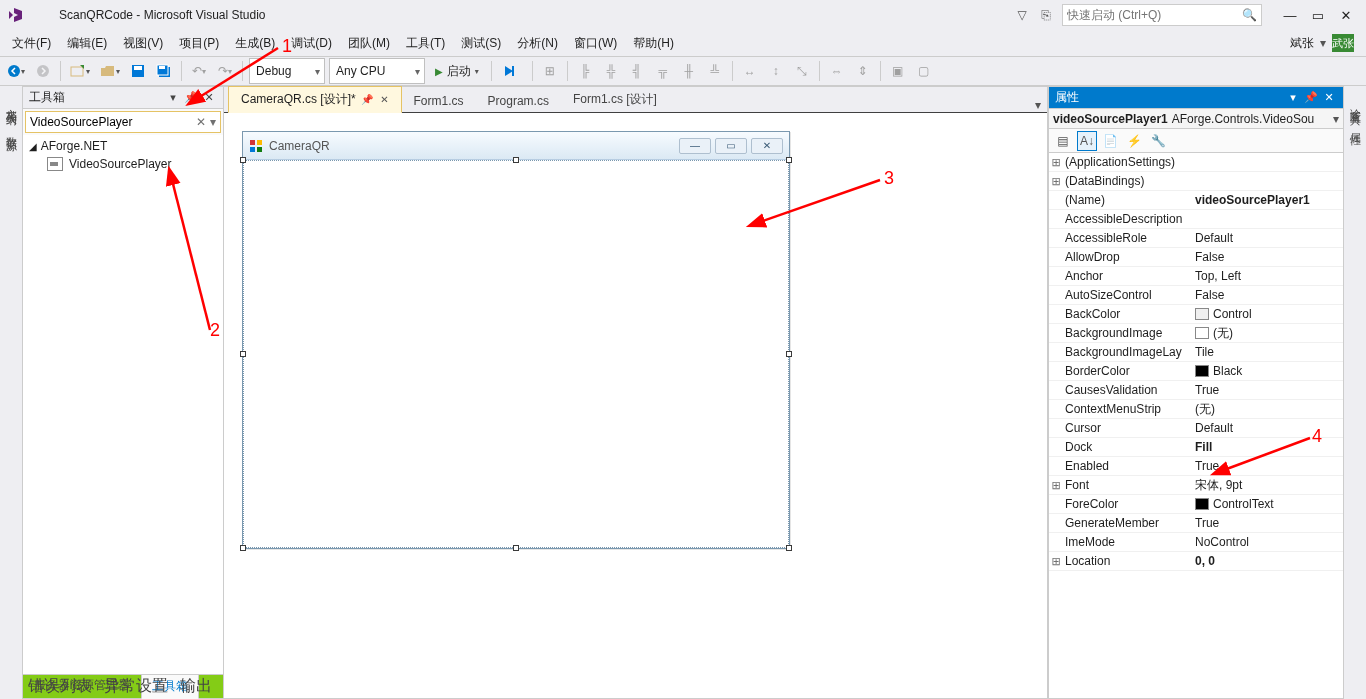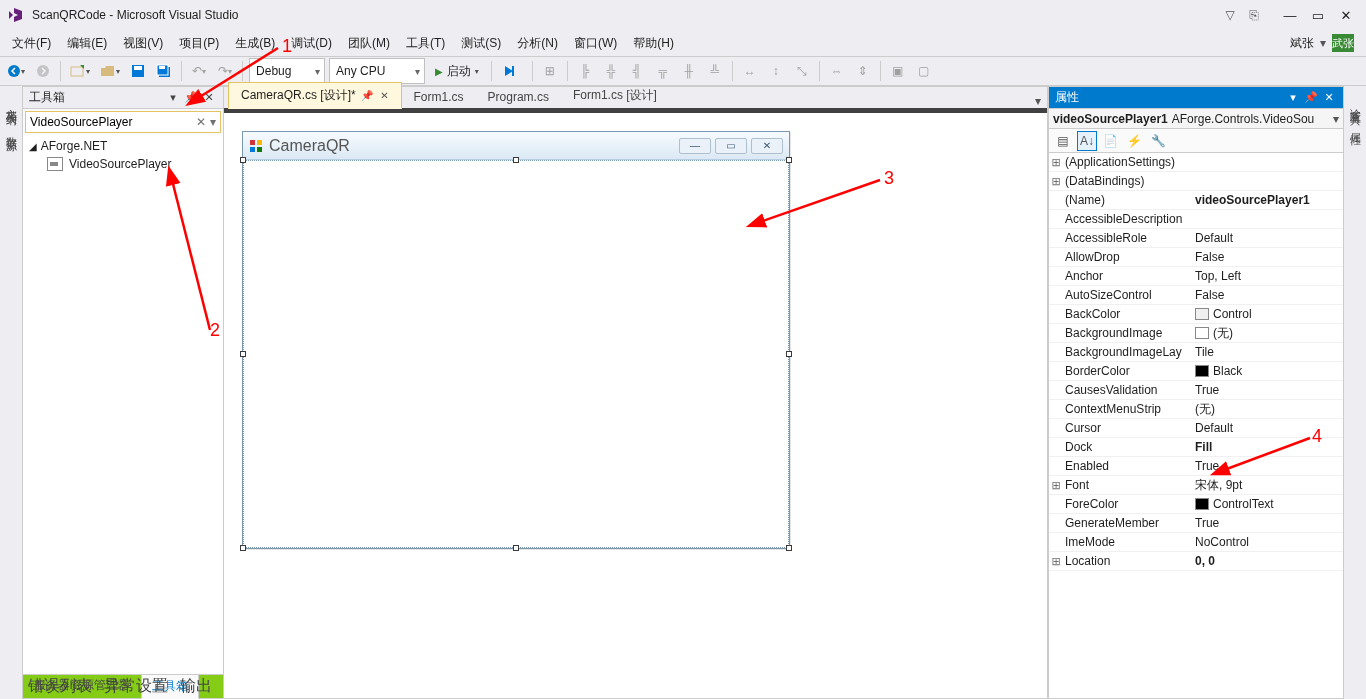--- a/index.html
+++ b/index.html
@@ -1,19 +1,19 @@
 <!DOCTYPE html>
 <html><head>
 <meta charset="utf-8">
 <style>
 * { box-sizing: border-box; margin: 0; padding: 0; font-family: "Microsoft YaHei", "Segoe UI", Tahoma, sans-serif; font-size: 12px; }
 body { width: 1366px; height: 699px; background: #eeeef2; color: #1e1e1e; overflow: hidden; position: relative; }
 
 
-.title-bar { height: 30px; background: #eeeef2; display: flex; align-items: center; padding: 0 8px; }
+.title-bar { height: 30px; background: #eeeef2; display: flex; align-items: center; padding: 0 8px; gap: 27px; }
 .vs-logo { width: 16px; height: 16px; margin-right: 8px; display: inline-block; }
 .title-text { color: #1e1e1e; font-size: 12px; }
 .title-right { margin-left: auto; display: flex; align-items: center; gap: 8px; }
 .title-icon { width: 16px; height: 16px; display: inline-flex; align-items: center; justify-content: center; color: #555; }
 .search-box { width: 200px; height: 22px; border: 1px solid #ccc; background: #fff; display: flex; align-items: center; padding: 0 4px; }
 .search-box input { border: none; outline: none; width: 100%; font-size: 12px; }
 .search-icon-sm { font-size: 12px; color: #717171; }
 .win-controls { display: flex; gap: 4px; margin-left: 8px; }
 .win-btn { width: 24px; height: 20px; display: flex; align-items: center; justify-content: center; color: #1e1e1e; font-size: 13px; }
 
@@ -53,30 +53,30 @@
 .tree-item { padding: 2px 6px 2px 24px; display: flex; align-items: center; gap: 6px; }
 .tree-icon { width: 16px; height: 14px; border: 1px solid #888; display: inline-block; position: relative; }
 .tree-icon::before { content: ""; position: absolute; left: 2px; top: 4px; width: 8px; height: 4px; background: #888; }
 
 .bottom-tabs { display: flex; border-top: 1px solid #ccc; height: 24px; background: #84cc16; align-items: flex-end; }
 .btab { padding: 3px 10px; color: #444; border: 1px solid transparent; }
 .btab.active { background: #fafafa; border: 1px solid #ccc; border-bottom-color: #fafafa; color: #007acc; position: relative; top: 1px; }
 
 
 .designer-wrap { flex: 1; display: flex; flex-direction: column; background: #fff; border: 1px solid #ccc; border-left: none; }
-.doc-tabs { height: 26px; background: #eeeef2; display: flex; align-items: flex-end; border-bottom: 5px solid #404040; padding-left: 4px; }
+.doc-tabs { height: 26px; background: #eeeef2; display: flex; align-items: flex-end; border-bottom: 1px solid #404040; padding-left: 4px; }
 .doc-tab { padding: 4px 12px; color: #444; display: flex; align-items: center; gap: 6px; }
 .doc-tab.active { background: #fff8df; border: 1px solid #e5c365; border-bottom: 1px solid #fff8df; color: #1e1e1e; position: relative; top: 1px; }
 .doc-tab .close { font-size: 10px; color: #555; }
 .doc-tabs-right { margin-left: auto; padding-right: 6px; color: #555; }
 .designer-canvas { flex: 1; background: #fff; position: relative; overflow: auto; }
 .form-window { position: absolute; left: 18px; top: 18px; width: 548px; height: 418px; border: 1px solid #7a98af; background: #f0f0f0; box-shadow: 1px 1px 0 rgba(0,0,0,.1); }
 .form-titlebar { height: 28px; background: linear-gradient(#f7fbff,#dbe9f4); border-bottom: 1px solid #b7cde2; display: flex; align-items: center; padding: 0 6px; }
 .form-icon { width: 14px; height: 14px; margin-right: 6px; display: inline-block; }
-.form-title { color: #555; font-size: 16px; }
+.form-title { color: #555; font-size: 12px; }
 .form-win-btns { margin-left: auto; display: flex; gap: 4px; }
 .fwb { width: 32px; height: 16px; border: 1px solid #aebfcf; background: #eaf1f8; display: flex; align-items: center; justify-content: center; font-size: 10px; color: #3b5b76; border-radius: 2px; }
 .form-body { position: absolute; top: 28px; left: 0; right: 0; bottom: 0; background: #fff; border: 1px dotted #7a98af; margin: 0; }
 .sel-handle { position: absolute; width: 6px; height: 6px; background: #fff; border: 1px solid #3a3a3a; }
 .sel-tl { left: -4px; top: -4px; } .sel-tm { left: 50%; top: -4px; margin-left: -3px; } .sel-tr { right: -4px; top: -4px; }
 .sel-ml { left: -4px; top: 50%; margin-top: -3px; } .sel-mr { right: -4px; top: 50%; margin-top: -3px; }
 .sel-bl { left: -4px; bottom: -4px; } .sel-bm { left: 50%; bottom: -4px; margin-left: -3px; } .sel-br { right: -4px; bottom: -4px; }
 
 
 .right-vtabs { width: 22px; background: #eeeef2; display: flex; flex-direction: column; align-items: center; padding-top: 6px; }
@@ -114,20 +114,24 @@
   <span class="vs-logo">
     <svg width="16" height="16" viewBox="0 0 16 16">
         <path d="M1 4 L5 8 L1 12 Z" fill="#68217a"></path>
         <path d="M6 1 L14 4 L14 12 L6 15 L6 10 L10 8 L6 6 Z" fill="#68217a"></path>
       </svg>
   </span>
   <span class="title-text">ScanQRCode - Microsoft Visual Studio</span>
   <div class="title-right">
     <span class="title-icon">▽</span>
     <span class="title-icon">⎘</span>
+    <div class="search-box">
+      <input placeholder="快速启动 (Ctrl+Q)" style="">
+      <span class="search-icon-sm">🔍</span>
+    </div>
     <div class="win-controls">
       <span class="win-btn">—</span>
       <span class="win-btn">▭</span>
       <span class="win-btn">✕</span>
     </div>
   </div>
 </div>
 
 <div class="menu-bar">
   <span class="menu-item">文件(F)</span>

